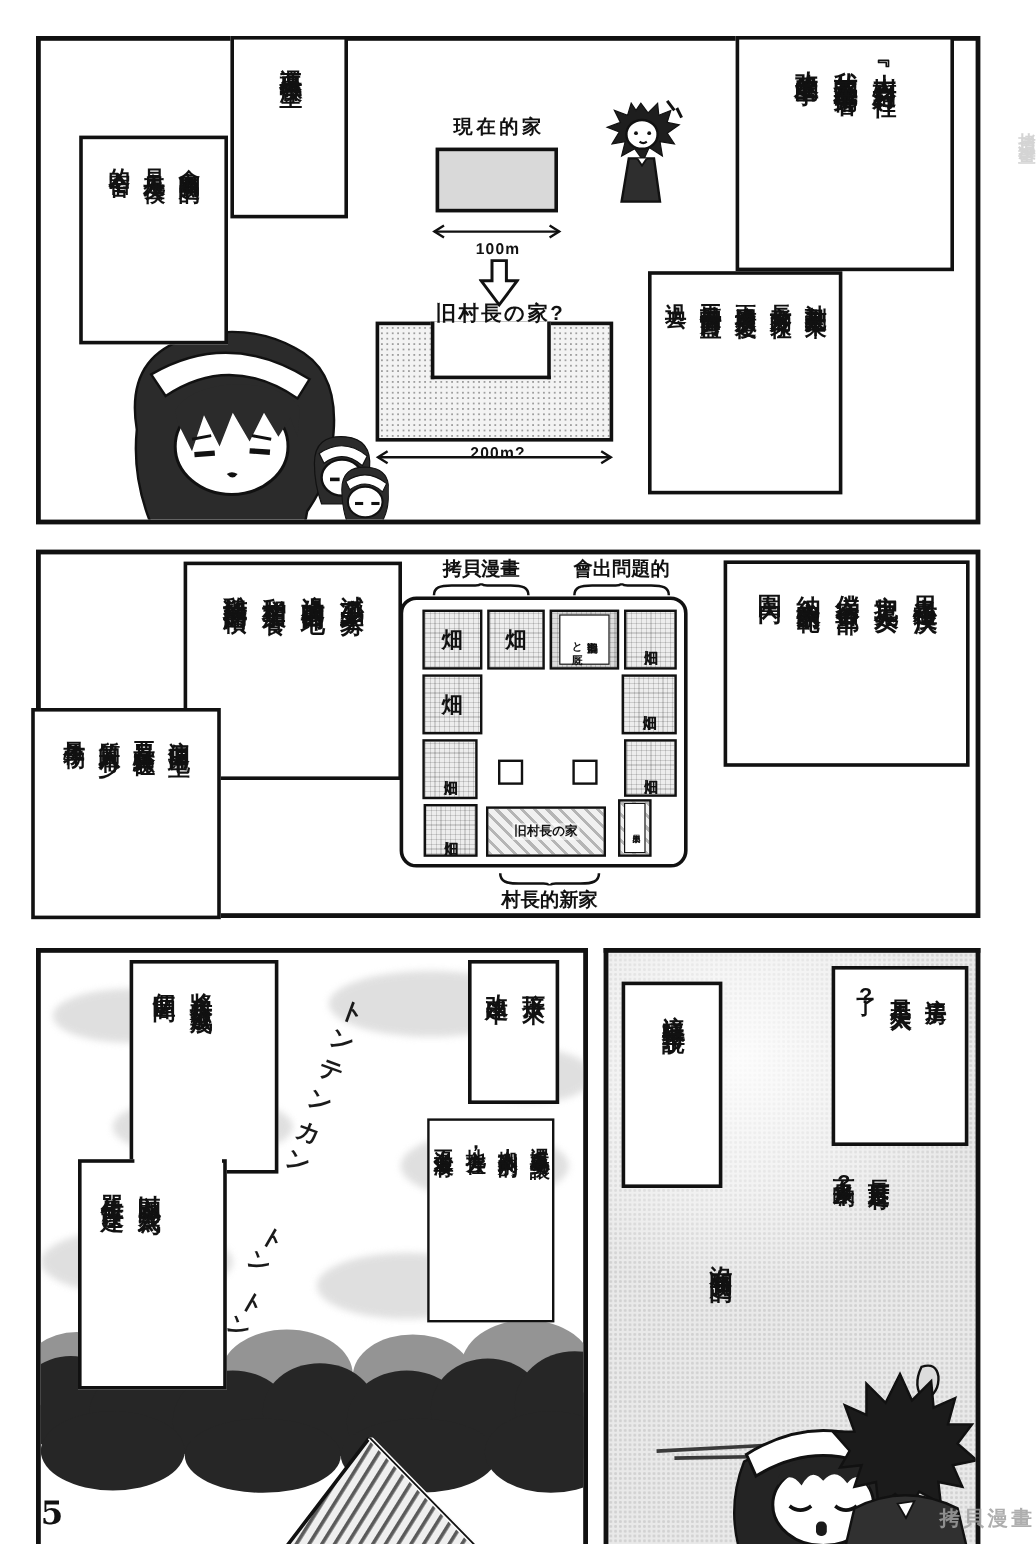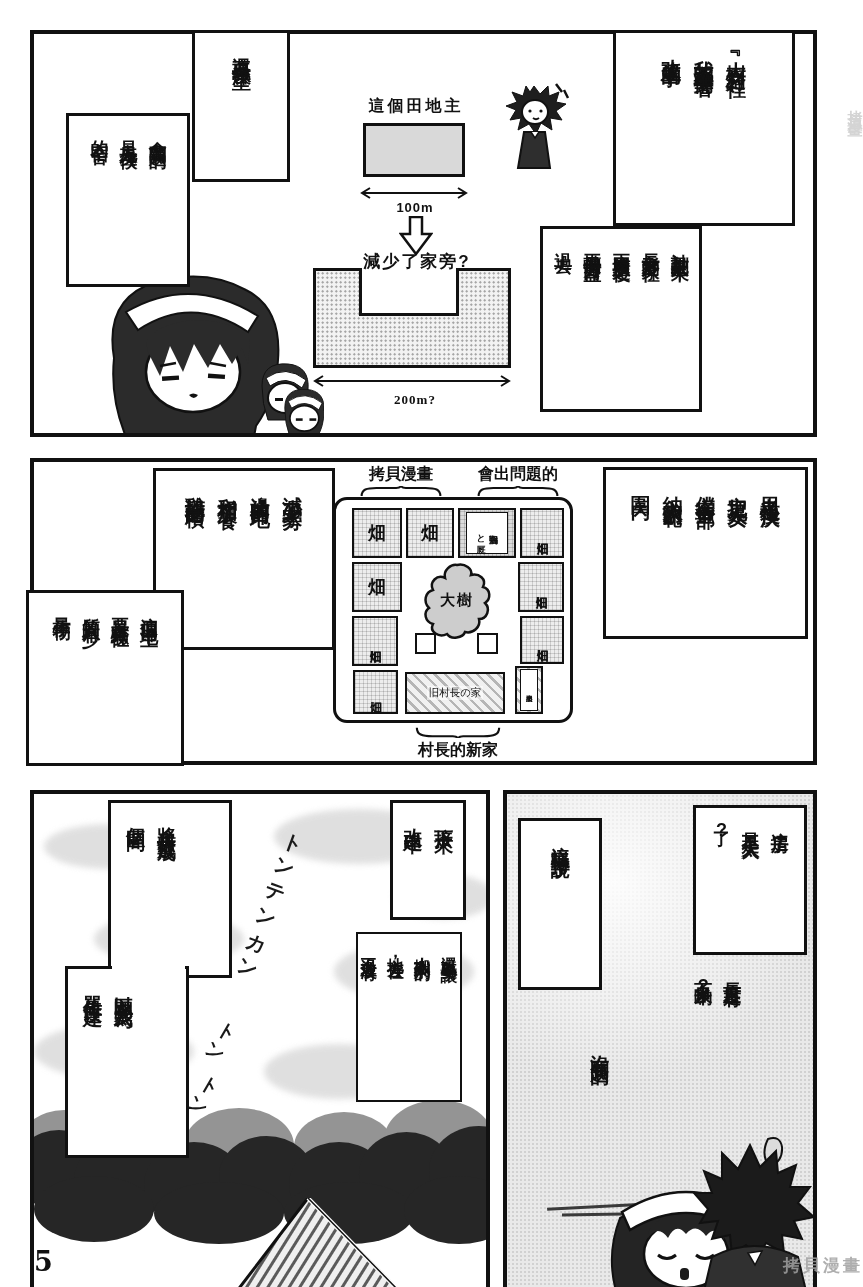--- a/index.html
+++ b/index.html
@@ -97,48 +97,48 @@
 的宿舍</div>
   </div>
   <div class="box" style="left:540px;top:226px;width:162px;height:186px;">
     <div class="vt" style="font-size:18px;letter-spacing:2px;">計劃是把本來
 長方形的家往
 兩邊擴展之後
 再轉個方向蓋
 過去</div>
   </div>
 
-  <div class="hlabel" style="left:366px;top:96px;width:100px;font-size:16px;letter-spacing:3px;">這個田地主</div>
+  <div class="hlabel" style="left:366px;top:96px;width:100px;font-size:16px;letter-spacing:3px;">現在的家</div>
   <div style="position:absolute;left:363px;top:123px;width:102px;height:54px;background:#d9d9d9;
               border:3px solid #111;box-sizing:border-box;z-index:4;"></div>
   <div style="position:absolute;left:358px;top:186px;width:112px;height:14px;z-index:4;">
     <svg viewBox="0 0 112 14" width="112" height="14">
       <path d="M4,7 H108" stroke="#111" stroke-width="2" fill="none"></path>
       <path d="M12,2 L4,7 L12,12 M100,2 L108,7 L100,12" stroke="#111" stroke-width="2" fill="none"></path>
     </svg>
   </div>
   <div class="hlabel" style="left:380px;top:200px;width:70px;font-size:13px;letter-spacing:1px;">100m</div>
   <div style="position:absolute;left:399px;top:216px;width:34px;height:40px;z-index:4;">
     <svg viewBox="0 0 34 40" width="34" height="40">
       <polygon points="11,1 23,1 23,18 32,18 17,38 2,18 11,18" fill="#fff" stroke="#111" stroke-width="2.5"></polygon>
     </svg>
   </div>
-  <div class="hlabel" style="left:352px;top:250px;width:130px;font-size:17px;letter-spacing:2px;">減少了家旁?</div>
+  <div class="hlabel" style="left:352px;top:250px;width:130px;font-size:17px;letter-spacing:2px;">旧村長の家?</div>
   <div class="dots" style="position:absolute;left:313px;top:268px;width:198px;height:100px;
               border:3px solid #111;box-sizing:border-box;z-index:3;">
     <div style="position:absolute;left:43px;top:-3px;width:100px;height:48px;background:#fff;
                 border:3px solid #111;border-top:none;box-sizing:border-box;"></div>
   </div>
   <div style="position:absolute;left:311px;top:374px;width:202px;height:14px;z-index:4;">
     <svg viewBox="0 0 202 14" width="202" height="14">
       <path d="M4,7 H198" stroke="#111" stroke-width="2" fill="none"></path>
       <path d="M12,2 L4,7 L12,12 M190,2 L198,7 L190,12" stroke="#111" stroke-width="2" fill="none"></path>
     </svg>
   </div>
-  <div class="hlabel" style="left:375px;top:392px;width:80px;font-size:13px;letter-spacing:1px;font-family:Liberation Serif, serif;">200m?</div>
+  <div class="hlabel" style="left:375px;top:370px;width:80px;font-size:13px;letter-spacing:1px;">200m?</div>
 
   <div class="panel" id="panel2" style="left:30px;top:458px;width:787px;height:307px;"></div>
 
   <div class="box" style="left:603px;top:467px;width:205px;height:172px;">
     <div class="vt" style="font-size:20px;">思考過後決
 定把鬼人女
 僕宿舍全部
 納入家的範
 圍內</div>
   </div>
@@ -194,30 +194,24 @@
     <div class="cell" style="left:16px;top:116px;width:46px;height:50px;">
       <span class="vt cell-sm" style="letter-spacing:1px;">旧畑</span>
       </div>
     <div class="cell" style="left:17px;top:170px;width:45px;height:44px;">
       <span class="vt cell-sm" style="letter-spacing:1px;">旧畑</span>
       </div>
     <div class="cell" style="left:184px;top:116px;width:44px;height:48px;">
       <span class="vt cell-sm" style="letter-spacing:1px;">旧畑</span>
       </div>
 
-    <div style="position:absolute;left:84px;top:61px;width:74px;height:80px;z-index:4;">
-      <svg viewBox="0 0 74 80" width="74" height="80" style="position:absolute;left:0;top:0;">
-        <path d="M37,4 C45,2 53,8 51,14 C59,12 67,18 63,26 C71,28 71,38 65,42 C71,48 67,58 59,58 C61,66 53,73 45,71 C43,77 31,79 27,73 C19,77 9,71 13,63 C5,61 3,51 9,47 C3,41 5,31 13,29 C9,21 17,13 25,17 C23,9 31,3 37,4 Z" fill="#cdcdcd" stroke="#111" stroke-width="2.5"></path>
-      </svg>
-      <div class="hlabel" style="left:0;width:74px;top:30px;font-size:15px;letter-spacing:2px;">大樹</div>
-    </div>
     <div style="position:absolute;left:79px;top:133px;width:21px;height:21px;border:2.5px solid #111;box-sizing:border-box;background:#fff;"></div>
     <div style="position:absolute;left:141px;top:133px;width:21px;height:21px;border:2.5px solid #111;box-sizing:border-box;background:#fff;"></div>
     <div class="cell stripe" style="left:69px;top:172px;width:100px;height:42px;">
-      <span style="font-weight:normal;font-size:10.5px;background:rgba(255,255,255,.6);padding:0 2px;">旧村長の家</span>
+      <span style="font-weight:bold;font-size:10.5px;background:rgba(255,255,255,.6);padding:0 2px;">旧村長の家</span>
       </div>
     <div class="cell stripe" style="left:179px;top:166px;width:28px;height:48px;">
       <div style="background:#fff;border:1px solid #111;width:16px;height:40px;display:flex;align-items:center;justify-content:center;">
         <span class="vt" style="font-size:6.5px;line-height:1;letter-spacing:0;">旧犬小屋</span>
       </div>
     </div>
   </div>
   <div style="position:absolute;left:408px;top:726px;width:100px;height:12px;z-index:6;">
     <svg viewBox="0 0 100 14" width="100" height="12">
       <path d="M2,2 C2,10 8,12 20,12 L44,12 C48,12 50,14 50,14 C50,14 52,12 56,12 L80,12 C92,12 98,10 98,2" fill="none" stroke="#111" stroke-width="2.5"></path>

